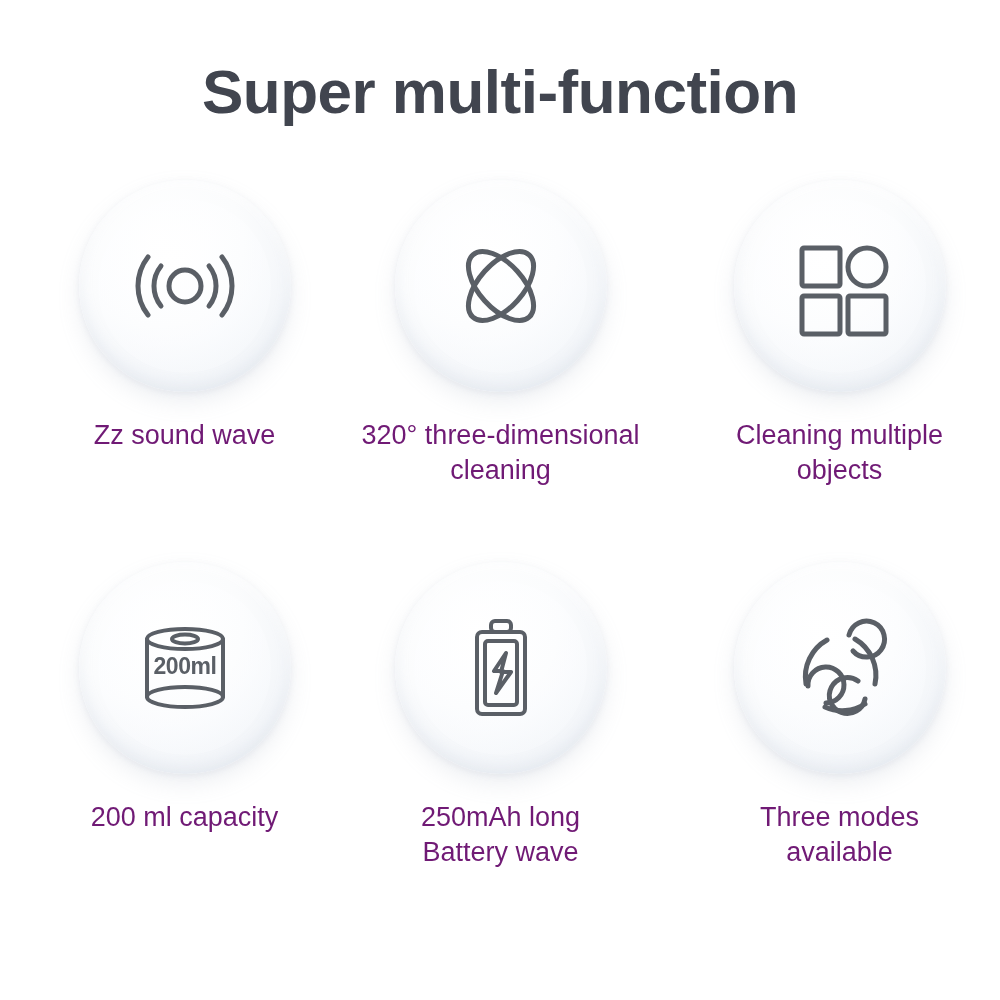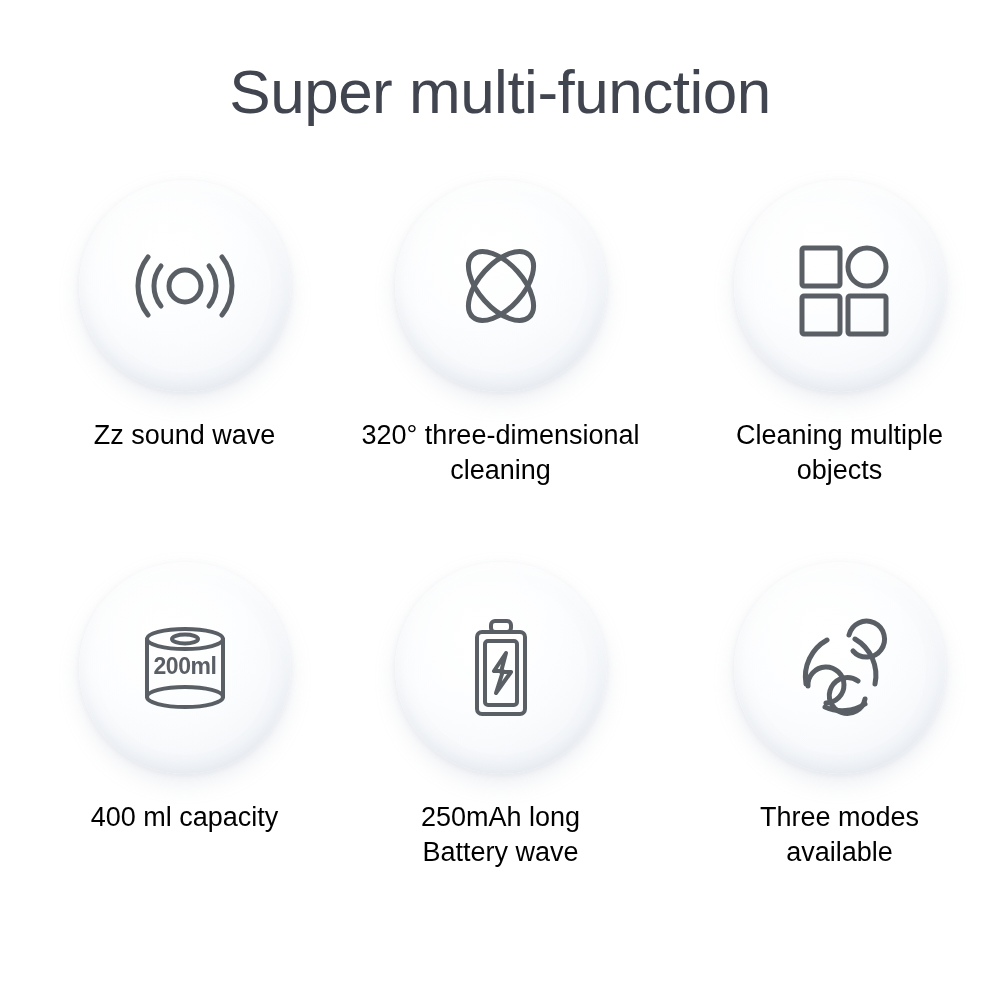--- a/index.html
+++ b/index.html
@@ -20,21 +20,21 @@
   }
 
   
   .title {
     position: absolute;
     top: 56px;
     left: 0;
     width: 1000px;
     text-align: center;
     font-size: 62px;
-    font-weight: normal;
+    font-weight: bold;
     letter-spacing: -0.5px;
     color: #41454f;
     font-family: "Liberation Sans", sans-serif;
     white-space: nowrap;
   }
 
   
   .grid {
     position: absolute;
     top: 180px;
@@ -125,21 +125,21 @@
     font-size: 23px;
     font-weight: bold;
     letter-spacing: -0.4px;
   }
 
   
   .caption {
     margin-top: 26px;
     font-size: 27px;
     line-height: 1.28;
-    color: #000000;
+    color: #701a75;
     font-family: "Liberation Sans", sans-serif;
     white-space: pre-line;
     padding: 0 4px;
   }
 </style>
 </head>
 <body>
 
 <div class="page">
 
@@ -200,21 +200,21 @@
           <svg width="120" height="120" viewBox="0 0 120 120">
             <ellipse class="ic-stroke-thin" cx="60" cy="31" rx="38" ry="10"></ellipse>
             <ellipse class="ic-stroke-thin" cx="60" cy="31" rx="13" ry="4.5"></ellipse>
             <path class="ic-stroke-thin" d="M22 31 L22 89"></path>
             <path class="ic-stroke-thin" d="M98 31 L98 89"></path>
             <ellipse class="ic-stroke-thin" cx="60" cy="89" rx="38" ry="10"></ellipse>
             <text class="ic-text" x="60" y="66" text-anchor="middle">200ml</text>
           </svg>
         </div>
       </div>
-      <div class="caption">400 ml capacity</div>
+      <div class="caption">200 ml capacity</div>
     </div>
 
     <div class="feature col2 row2">
       <div class="disc-wrap">
         <div class="disc"></div>
         <div class="disc-icon">
           <svg width="120" height="120" viewBox="0 0 120 120">
             <rect class="ic-stroke-thin" x="50" y="13" width="20" height="11" rx="4"></rect>
             <rect class="ic-stroke-thin" x="36" y="24" width="48" height="82" rx="5"></rect>
             <rect class="ic-stroke-thin" x="44" y="33" width="32" height="64" rx="3"></rect>

